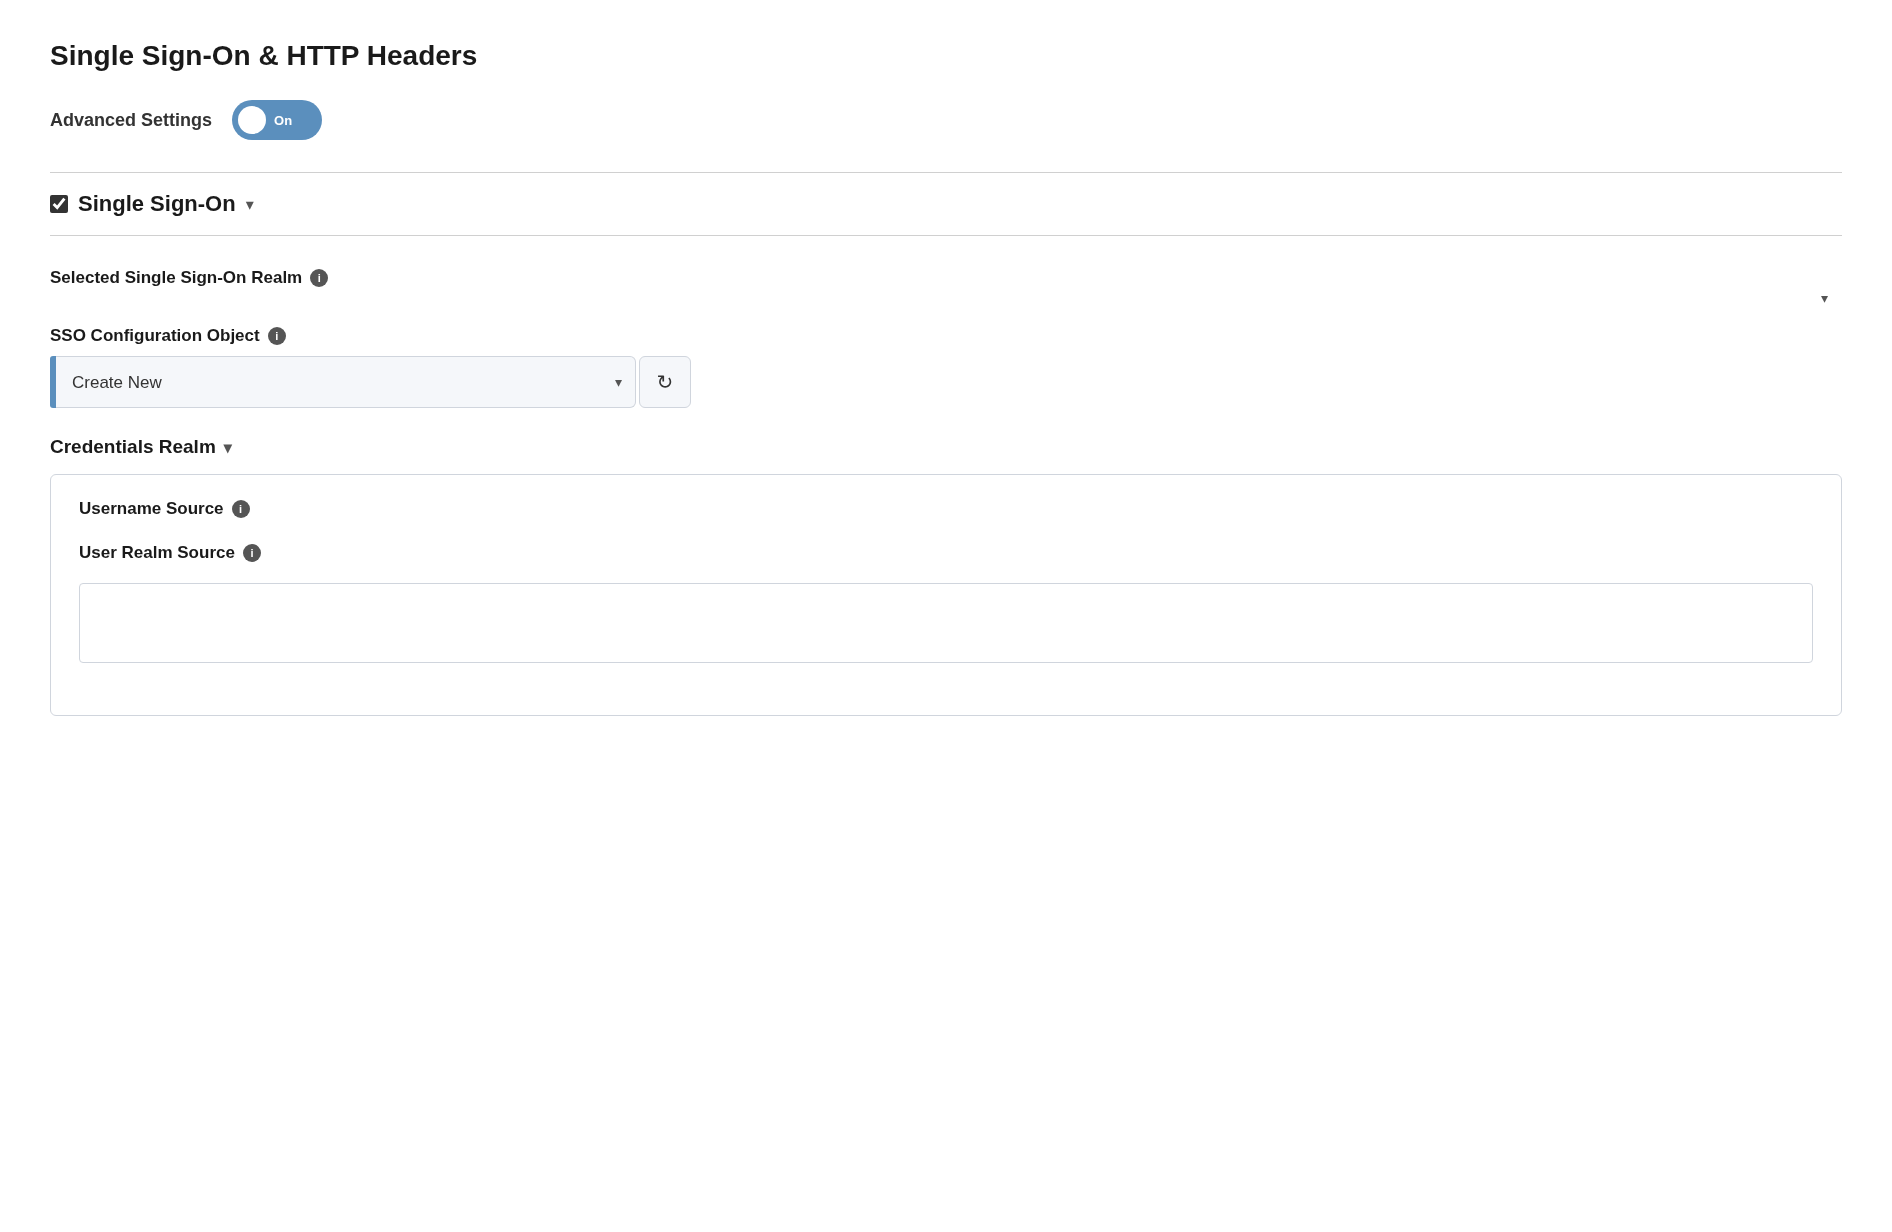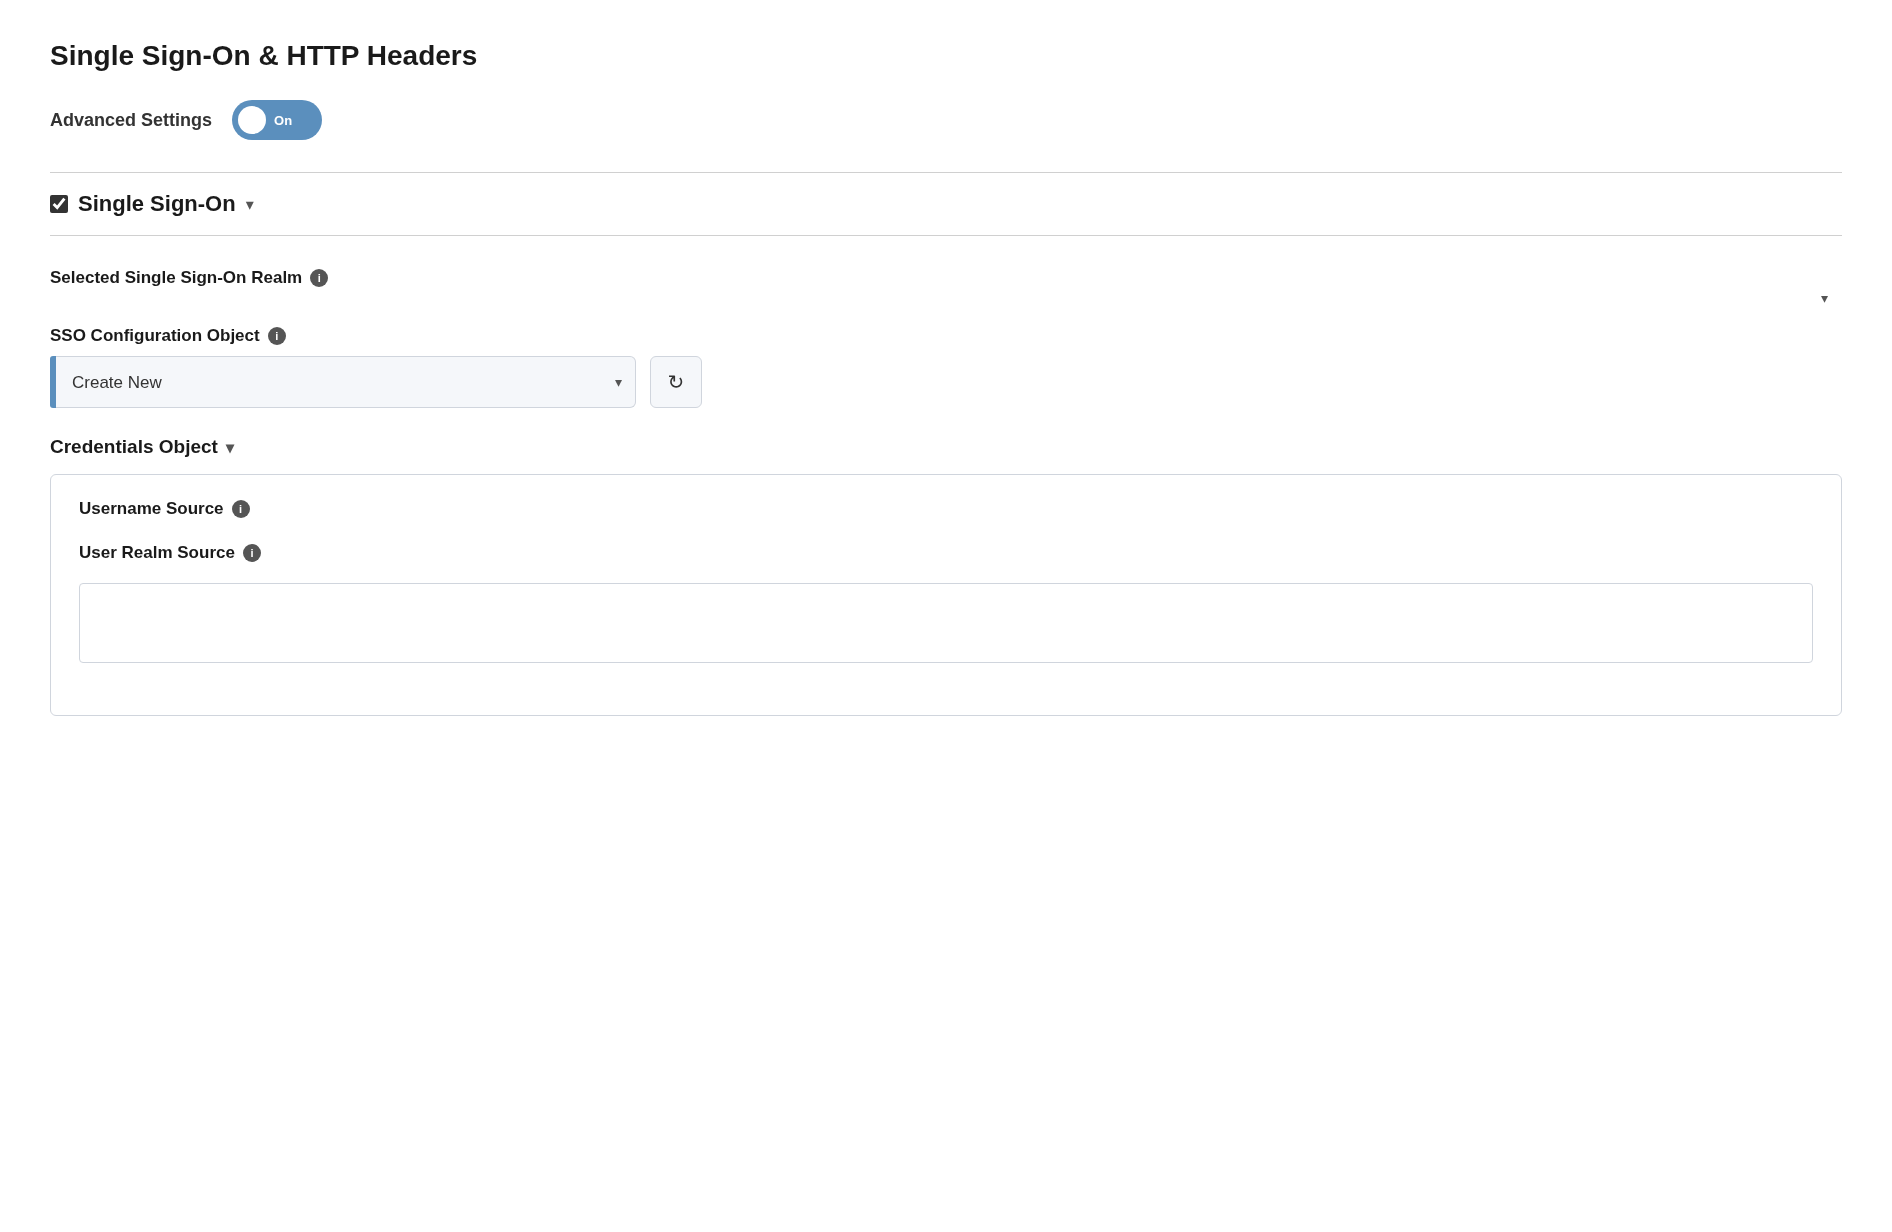--- a/index.html
+++ b/index.html
@@ -154,21 +154,21 @@
       top: 50%;
       transform: translateY(-50%);
       pointer-events: none;
       font-size: 14px;
       color: #555;
     }
 
     .sso-config-row {
       display: flex;
       align-items: stretch;
-      gap: 14px;
+      gap: 3px;
     }
 
     .refresh-button {
       display: flex;
       align-items: center;
       justify-content: center;
       width: 52px;
       height: 52px;
       border: 1px solid #d0d5dd;
       border-radius: 6px;
@@ -273,21 +273,21 @@
           <option>Create New</option>
         </select>
         <span class="select-chevron">▾</span>
       </div>
       <button class="refresh-button">↻</button>
     </div>
   </div>
 
   <div class="credentials-section">
     <div class="credentials-header">
-      <span>Credentials Object</span>
+      <span>Credentials Realm</span>
       <span class="chevron-icon">▾</span>
     </div>
     <div class="credentials-body">
 
       <div class="form-group-inner">
         <div class="form-label">
           <span>Username Source</span>
           <span class="info-icon">i</span>
         </div>
       </div>

